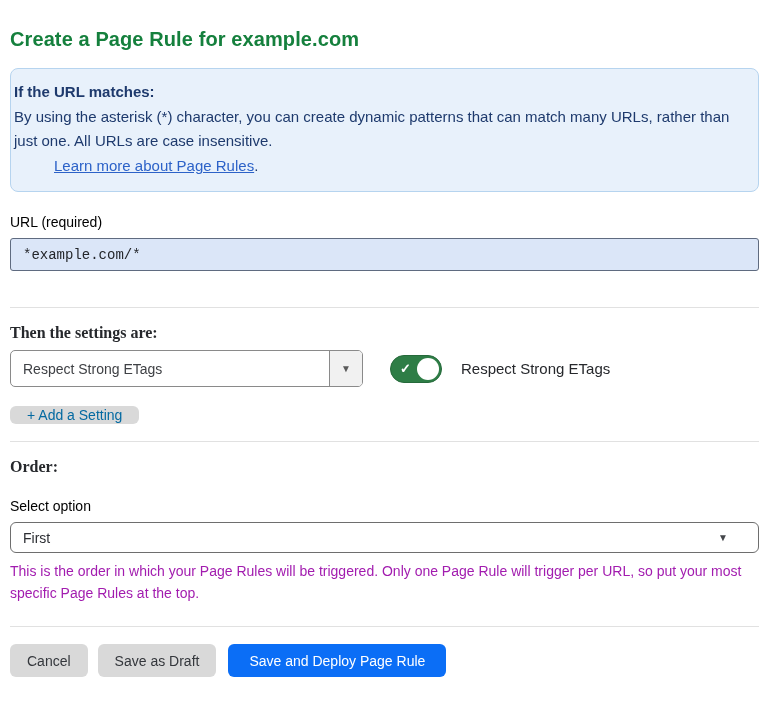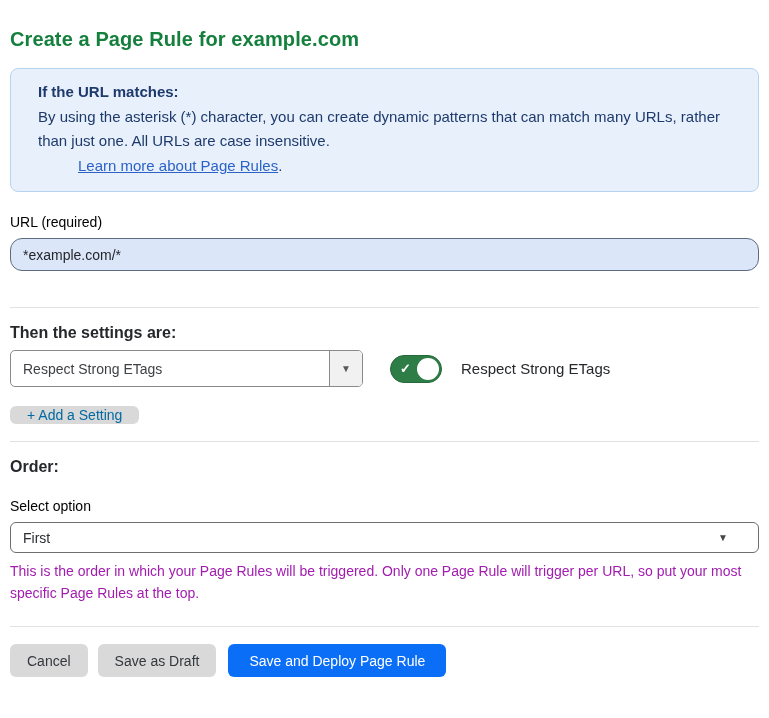--- a/index.html
+++ b/index.html
@@ -19,21 +19,21 @@
     letter-spacing: 0.1px;
     margin-top: 18px;
   }
 
   
   .info-box {
     margin-top: 17px;
     background: #e8f1fb;
     border: 1px solid #b6d4ef;
     border-radius: 8px;
-    padding: 11px 15px 13px 27px;
+    padding: 11px 15px 13px 3px;
     color: #1e3a6d;
     font-size: 15px;
     line-height: 24px;
   }
   .info-heading { font-weight: 700; }
   .info-body { margin-top: 1px; }
   .info-link-line { margin-top: 1px; margin-left: 40px; }
   .info-link {
     color: #2c62c8;
     text-decoration: underline;
@@ -47,40 +47,41 @@
     margin-top: 22px;
   }
 
   .url-input {
     display: block;
     margin-top: 8px;
     width: 749px;
     height: 33px;
     background: #dbe6f8;
     border: 1px solid #5f6b80;
-    border-radius: 12px;
+    border-radius: 3px;
     padding: 0 12px;
     font-size: 14px;
     color: #24262b;
-    font-family: Liberation Sans, sans-serif;
+    font-family: Liberation Mono, monospace;
     outline: none;
   }
 
   .divider {
     height: 1px;
     background: #e1e1e1;
     border: none;
     margin-top: 36px;
   }
 
   .section-heading {
     font-size: 16px;
     font-weight: 700;
     color: #26282c;
     margin-top: 16px;
+    font-family: Liberation Serif, serif;
   }
 
   
   .setting-row {
     display: flex;
     align-items: center;
     margin-top: 8px;
   }
   .setting-select {
     width: 353px;

